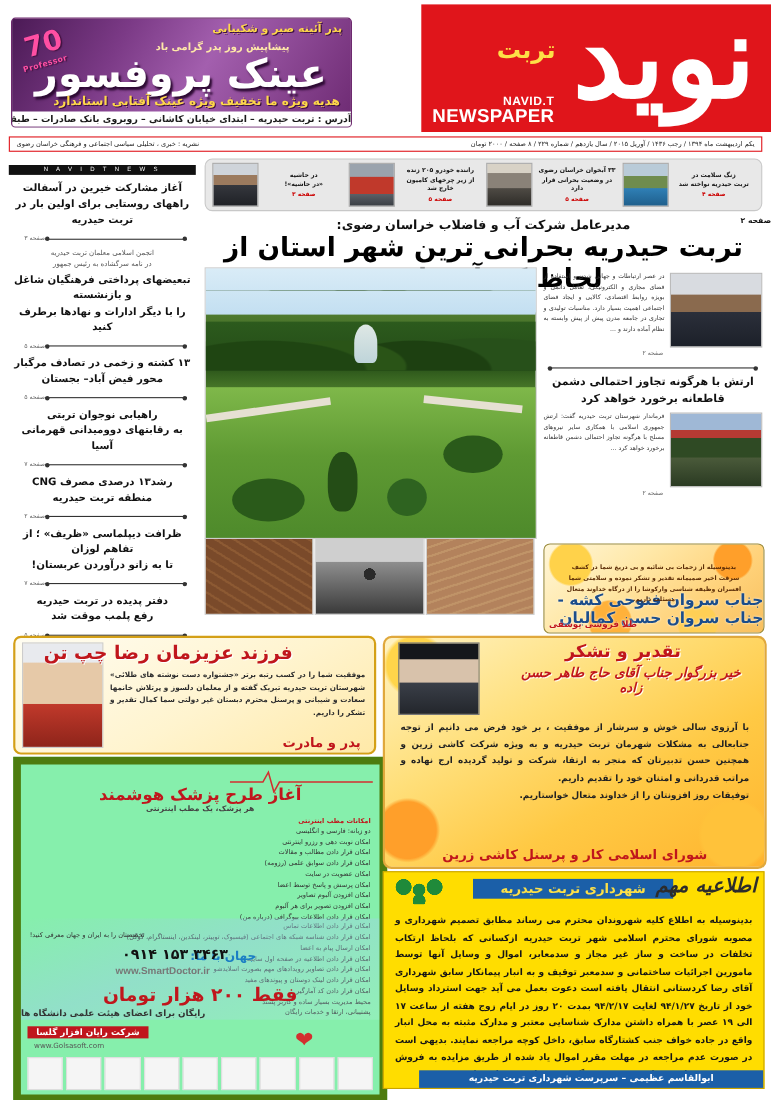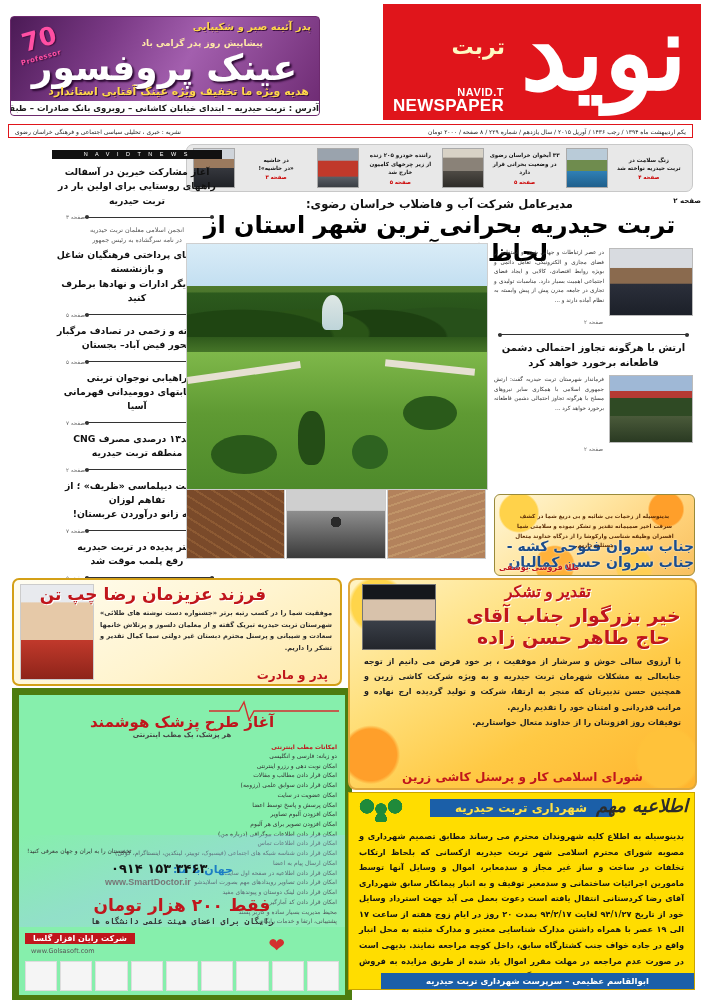--- a/index.html
+++ b/index.html
@@ -20,21 +20,21 @@
   }
   .mast-navid{
     position:absolute;right:14px;top:-2px;
     font-size:104px;line-height:1;color:#ffffff;font-weight:bold;
     letter-spacing:-2px;
     font-family:Liberation Serif, serif;
     direction:rtl;
   }
   .mast-torbat{
     position:absolute;right:196px;top:30px;
-    font-size:22px;color:#fef9c3;font-weight:bold;direction:rtl;
+    font-size:22px;color:#fde047;font-weight:bold;direction:rtl;
   }
   .mast-latin{
     position:absolute;left:10px;bottom:6px;
     color:#fff;font-weight:bold;line-height:0.95;
     font-family:"Liberation Sans",sans-serif;
   }
   .mast-latin .l1{font-size:11px;letter-spacing:.5px;}
   .mast-latin .l2{font-size:17px;letter-spacing:.3px;}
 
   
@@ -107,21 +107,21 @@
     position:absolute;left:186px;top:197px;width:507px;
     text-align:center;font-size:11.5px;font-weight:bold;color:#111;
   }
   .headline{
     position:absolute;left:186px;top:211px;width:507px;
     text-align:center;font-size:24px;font-weight:bold;color:#000;
     letter-spacing:-.5px;
   }
 
   
-  .leftcol{position:absolute;left:8px;top:150px;width:170px;margin-left:44px;}
+  .leftcol{position:absolute;left:8px;top:150px;width:170px;}
   .navidnews-bar{
     width:100%;height:9px;background:#111;color:#fff;
     font-size:5.5px;letter-spacing:3px;text-align:center;line-height:9px;
     font-family:"Liberation Sans",sans-serif;direction:ltr;
   }
   .lnews{padding:6px 2px 0 2px;}
   .lnews-item{text-align:center;padding-bottom:2px;}
   .lnews-pre{font-size:6.4px;color:#555;line-height:1.55;margin-bottom:2px;}
   .lnews-title{font-size:9.3px;font-weight:bold;color:#111;line-height:1.55;}
   .lnews-foot{
@@ -285,22 +285,22 @@
   }
   .ad-doctor .d-site{
     position:absolute;left:86px;top:182px;font-size:9px;font-weight:bold;color:#777;
     direction:ltr;font-family:"Liberation Sans",sans-serif;
   }
   .ad-doctor .d-price{
     position:absolute;left:0;right:0;top:200px;text-align:center;
     font-size:17px;font-weight:bold;color:#c0161c;
   }
   .ad-doctor .d-free{
-    position:absolute;left:0;right:0;top:222px;text-align:center;
-    font-size:8px;font-weight:bold;color:#333;font-family:Liberation Mono, monospace;
+    position:absolute;left:0;right:0;top:222px;text-align:left;
+    font-size:8px;font-weight:bold;color:#333;
   }
   .ad-doctor .d-company{
     position:absolute;left:6px;top:238px;background:#c0161c;color:#fff;
     font-size:8px;font-weight:bold;padding:1px 8px;
   }
   .ad-doctor .d-companysite{
     position:absolute;left:12px;top:252px;font-size:6.5px;color:#555;direction:ltr;
   }
   .ad-doctor .d-heart{
     position:absolute;right:60px;top:238px;color:#d32f2f;font-size:20px;
@@ -317,27 +317,27 @@
   .ad-thanks{
     position:absolute;left:348px;top:578px;width:345px;height:208px;
     border:2px solid #e0a83c;border-radius:8px;overflow:hidden;
     background:
       radial-gradient(circle at 8% 12%,#ffd54a 0 7%,transparent 8%),
       radial-gradient(circle at 92% 86%,#ffc23a 0 8%,transparent 9%),
       radial-gradient(circle at 6% 84%,#ff9f2a 0 7%,transparent 8%),
       linear-gradient(150deg,#fff3c4 0%,#ffdf7a 35%,#ffc944 65%,#ffb42e 100%);
   }
   .ad-thanks .t-head{
-    position:absolute;right:104px;top:2px;font-size:16px;font-weight:bold;color:#c0161c;
+    position:absolute;right:76px;top:2px;font-size:16px;font-weight:bold;color:#c0161c;
     text-shadow:1px 1px 0 #fff;
-    font-family:Liberation Serif, serif;
   }
   .ad-thanks .t-name{
     position:absolute;right:14px;left:116px;top:24px;text-align:center;
-    font-size:19px;font-weight:bold;color:#c0161c;text-shadow:1px 1px 0 #ffe;
+    font-size:12px;font-weight:bold;color:#c0161c;text-shadow:1px 1px 0 #ffe;
+    font-style:italic;
   }
   .ad-thanks .t-photo{
     position:absolute;left:12px;top:4px;width:72px;height:64px;border:1px solid #777;
     background:linear-gradient(180deg,#15171c 0 22%,#d8c2ab 23% 55%,#3a3f48 56%,#23262c 100%);
   }
   .ad-thanks .t-body{
     position:absolute;right:14px;left:14px;top:74px;
     font-size:8px;line-height:1.9;color:#222;font-weight:bold;text-align:justify;
   }
   .ad-thanks .t-sign{

